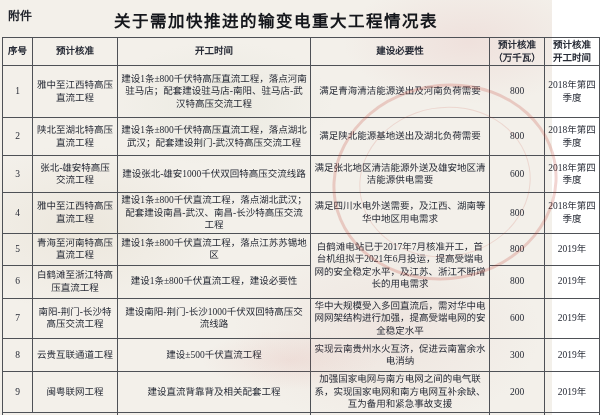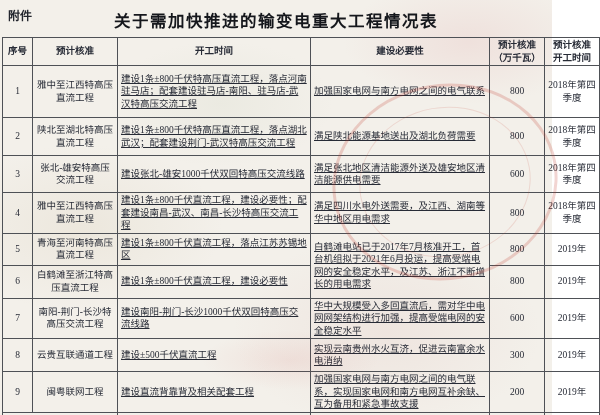--- a/index.html
+++ b/index.html
@@ -39,21 +39,21 @@
     border: 1px solid #4e5156;
     padding: 1px 3px;
     vertical-align: middle;
   }
   .doc th {
     font-weight: bold; text-align: center;
     white-space: pre-line;
     height: 21px;
   }
   td.c { text-align: center; }
-  td.l { text-align: left; text-decoration: underline; }
+  td.l { text-align: center; }
   tr.h1 { height: 52px; }
   tr.h2 { height: 38px; }
   tr.h3 { height: 37px; }
   tr.h4 { height: 40px; }
   tr.h5 { height: 32px; }
   tr.h6 { height: 33px; }
   tr.h7 { height: 40px; }
   tr.h8 { height: 33px; }
   tr.h9 { height: 35px; }
   tr.ht { height: 16px; }
@@ -104,21 +104,21 @@
 （万千瓦）</th>
         <th>预计核准
 开工时间</th>
       </tr>
     </thead>
     <tbody>
       <tr class="h1">
         <td class="c">1</td>
         <td class="c">雅中至江西特高压直流工程</td>
         <td class="l">建设1条±800千伏特高压直流工程，落点河南驻马店；配套建设驻马店-南阳、驻马店-武汉特高压交流工程</td>
-        <td class="l">加强国家电网与南方电网之间的电气联系</td>
+        <td class="l">满足青海清洁能源送出及河南负荷需要</td>
         <td class="c">800</td>
         <td class="c">2018年第四季度</td>
       </tr>
       <tr class="h2">
         <td class="c">2</td>
         <td class="c">陕北至湖北特高压直流工程</td>
         <td class="l">建设1条±800千伏特高压直流工程，落点湖北武汉；配套建设荆门-武汉特高压交流工程</td>
         <td class="l">满足陕北能源基地送出及湖北负荷需要</td>
         <td class="c">800</td>
         <td class="c">2018年第四季度</td>
@@ -127,21 +127,21 @@
         <td class="c">3</td>
         <td class="c">张北-雄安特高压交流工程</td>
         <td class="l">建设张北-雄安1000千伏双回特高压交流线路</td>
         <td class="l">满足张北地区清洁能源外送及雄安地区清洁能源供电需要</td>
         <td class="c">600</td>
         <td class="c">2018年第四季度</td>
       </tr>
       <tr class="h4">
         <td class="c">4</td>
         <td class="c">雅中至江西特高压直流工程</td>
-        <td class="l">建设1条±800千伏直流工程，建设必要性；配套建设南昌-武汉、南昌-长沙特高压交流工程</td>
+        <td class="l">建设1条±800千伏直流工程，落点湖北武汉；配套建设南昌-武汉、南昌-长沙特高压交流工程</td>
         <td class="l">满足四川水电外送需要，及江西、湖南等华中地区用电需求</td>
         <td class="c">800</td>
         <td class="c">2018年第四季度</td>
       </tr>
       <tr class="h5">
         <td class="c">5</td>
         <td class="c">青海至河南特高压直流工程</td>
         <td class="l">建设1条±800千伏直流工程，落点江苏苏锡地区</td>
         <td class="l" rowspan="2">白鹤滩电站已于2017年7月核准开工，首台机组拟于2021年6月投运，提高受端电网的安全稳定水平，及江苏、浙江不断增长的用电需求</td>
         <td class="c">800</td>

